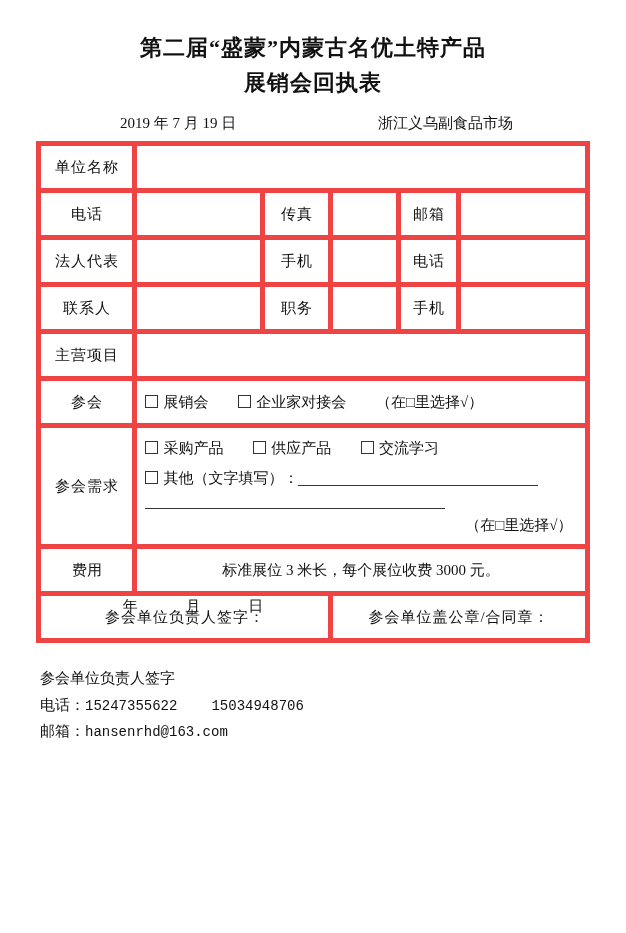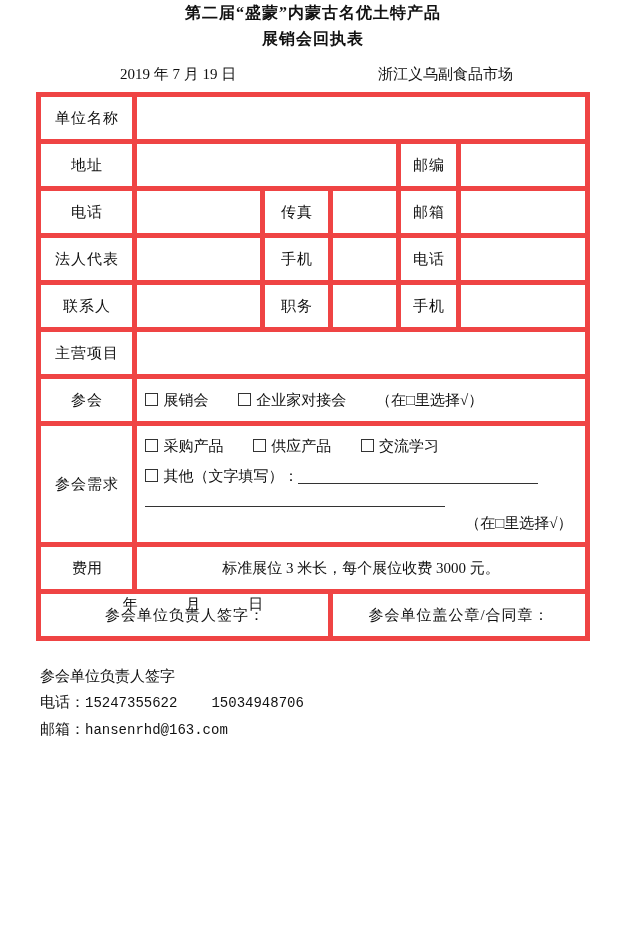--- a/index.html
+++ b/index.html
@@ -17,24 +17,25 @@
   }
   .page {
     width: 626px;
     height: 933px;
     position: relative;
     box-sizing: border-box;
     padding: 0;
   }
   .title {
     text-align: center;
-    font-size: 16px;
+    font-size: 22px;
     font-weight: bold;
     letter-spacing: 1px;
     line-height: 1.6;
+    margin-top: 30px;
     color: #111;
   }
   .title .line2 {
     display: block;
   }
   .meta-row {
     display: flex;
     margin: 14px 0 8px 0;
     padding-left: 120px;
     font-size: 15px;
@@ -174,26 +175,20 @@
       <col style="width:60px">
       <col style="width:128px">
     </colgroup>
 
     <tbody>
         <tr>
       <td class="label">单位名称</td>
       <td class="blank" colspan="5"></td>
     </tr>
 
-    <tr>
-      <td class="label">地址</td>
-      <td class="blank" colspan="3"></td>
-      <td class="label">邮编</td>
-      <td class="blank"></td>
-    </tr>
 
     <tr>
       <td class="label">电话</td>
       <td class="blank"></td>
       <td class="label">传真</td>
       <td class="blank"></td>
       <td class="label">邮箱</td>
       <td class="blank"></td>
     </tr>
 

